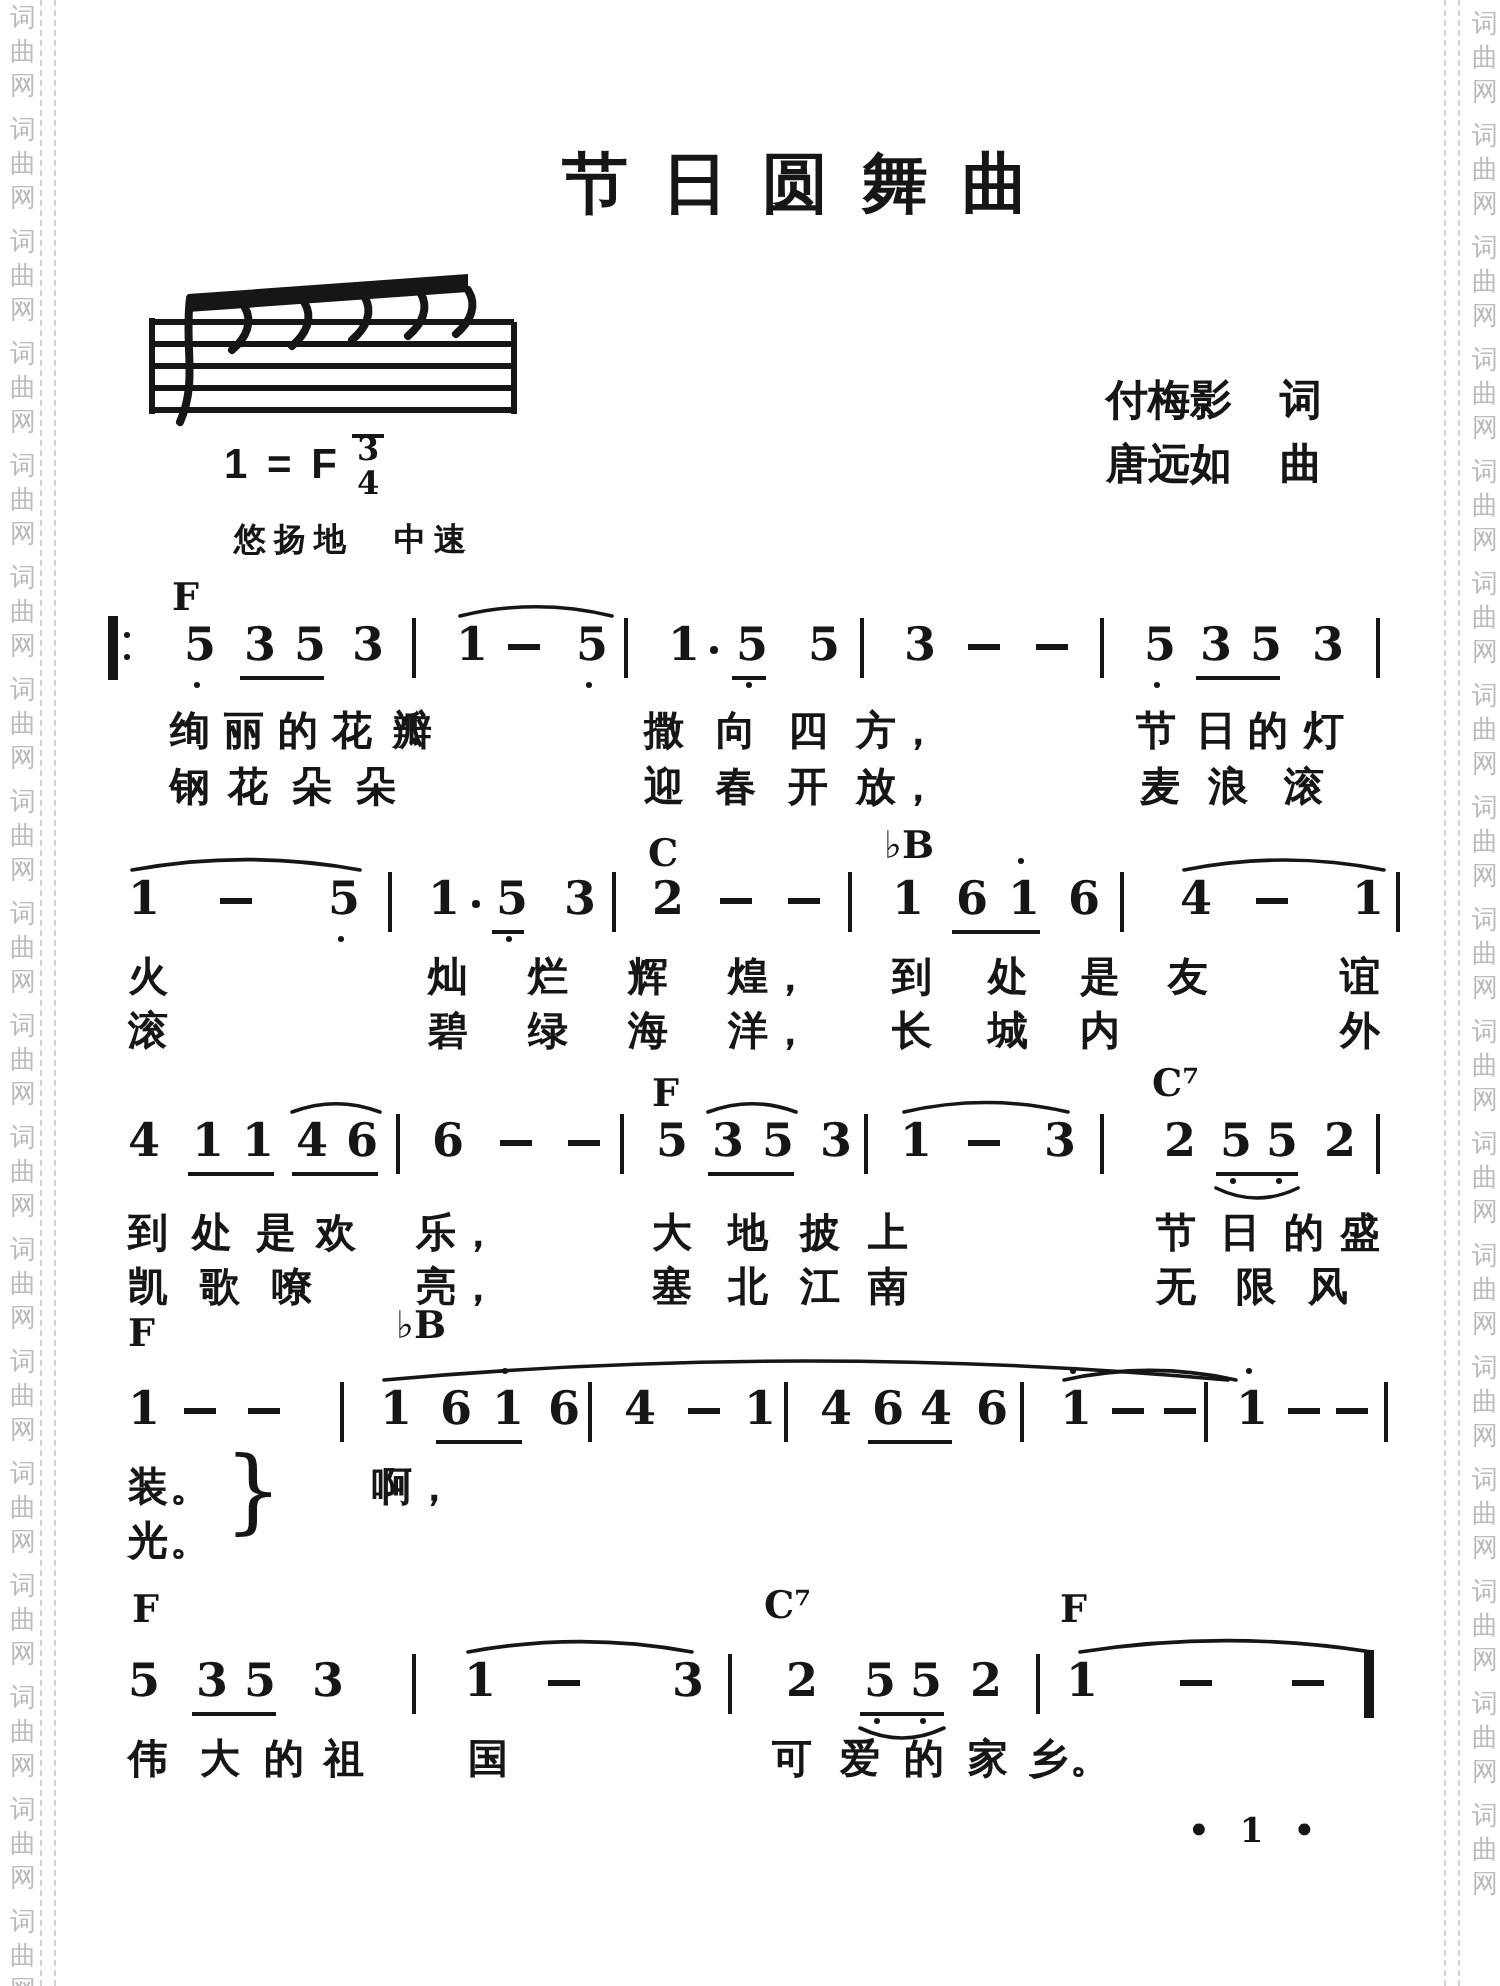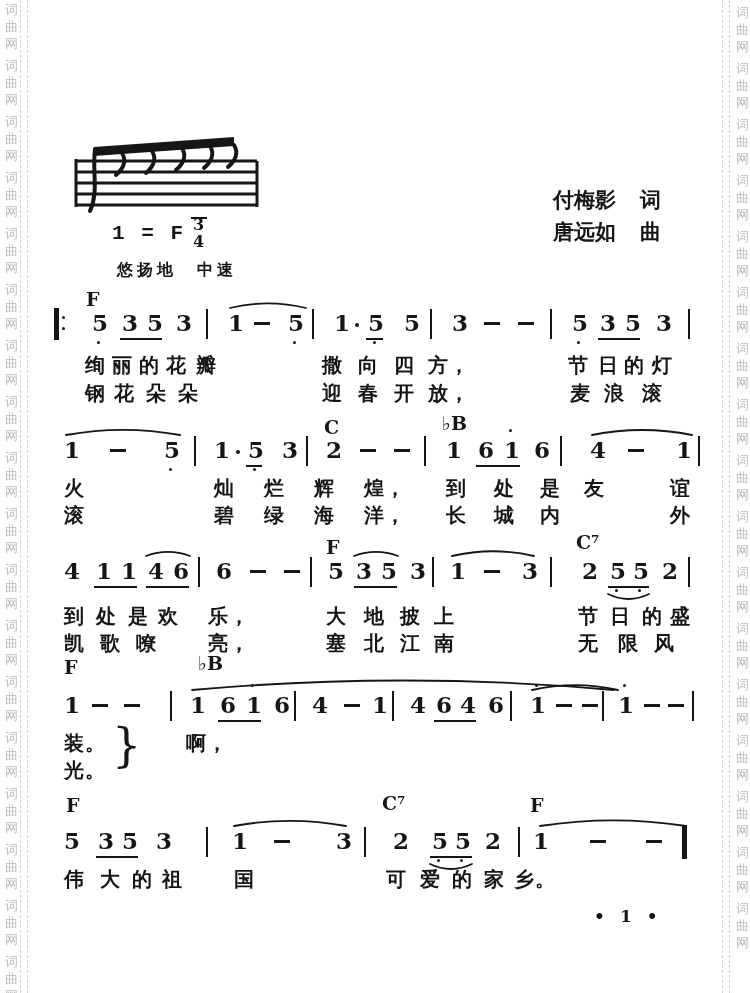--- a/index.html
+++ b/index.html
@@ -7,21 +7,21 @@
     position:relative;width:750px;height:993px;background:#ffffff;
     overflow:hidden;font-family:"DejaVu Sans","Liberation Sans",sans-serif;
     color:#161616;
   }
   .wm-char{position:absolute;font-size:13px;line-height:13px;font-weight:400;}
   .wm-line{position:absolute;top:0;height:993px;width:0;border-left:1px dashed #d2d2d2;}
   .title{position:absolute;left:281px;top:70px;font-size:33px;font-weight:700;
     letter-spacing:17px;white-space:nowrap;font-family:"DejaVu Sans",sans-serif;}
   .stamp{position:absolute;left:74px;top:133px;}
   .keyblock{position:absolute;left:112px;top:216px;display:flex;align-items:center;}
-  .keysig{font-size:21px;font-weight:700;font-family:Liberation Mono, monospace;letter-spacing:2px;text-align:center;}
+  .keysig{font-size:21px;font-weight:700;font-family:Liberation Sans, sans-serif;letter-spacing:2px;text-align:center;}
   .frac{display:inline-flex;flex-direction:column;align-items:center;margin-left:8px;
     font-family:"DejaVu Serif",serif;font-weight:700;font-size:16px;line-height:17px;}
   .frac .bar{width:16px;height:2px;background:#161616;margin:1px 0;}
   .tempo{position:absolute;left:117px;top:260px;font-size:16px;font-weight:700;letter-spacing:4px;}
   .credits{position:absolute;left:553px;top:186px;display:flex;flex-direction:column;gap:4px;}
   .credit-row{display:flex;gap:24px;font-size:21px;font-weight:700;white-space:nowrap;}
   .note{position:absolute;font-family:"DejaVu Serif",serif;font-weight:700;font-size:23px;
     line-height:26px;}
   .dash{position:absolute;width:16px;height:3px;background:#161616;}
   .bar{position:absolute;width:2px;height:30px;background:#161616;}
@@ -37,20 +37,21 @@
     font-size:17px;font-weight:700;font-family:"DejaVu Serif",serif;}
   .footer{position:absolute;left:515px;top:938px;display:flex;gap:18px;align-items:baseline;}
   .footer .prefix{font-size:20px;font-weight:700;}
   .footer .brand{font-size:21px;font-weight:700;}
 </style>
 </head>
 <body>
 
 <div id="sheet">
 
+  <div class="title">节日圆舞曲</div>
 
   <svg class="stamp" width="185" height="85" viewBox="0 0 185 85">
     <g stroke="#161616" fill="none">
       <path d="M2 28 H183 M2 39 H183 M2 50 H183 M2 61 H183 M2 72 H183" stroke-width="3"></path>
       <path d="M2 26 V74 M183 28 V74" stroke-width="3"></path>
     </g>
     <path d="M20 14 L160 4 L160 13 L20 23 Z" fill="#161616" stroke="none"></path>
     <g stroke="#161616" stroke-width="4" fill="none" stroke-linecap="round">
       <path d="M21 16 C18 40 25 58 16 78"></path>
       <path d="M48 20 c5 8 1 16 -6 22"></path>

